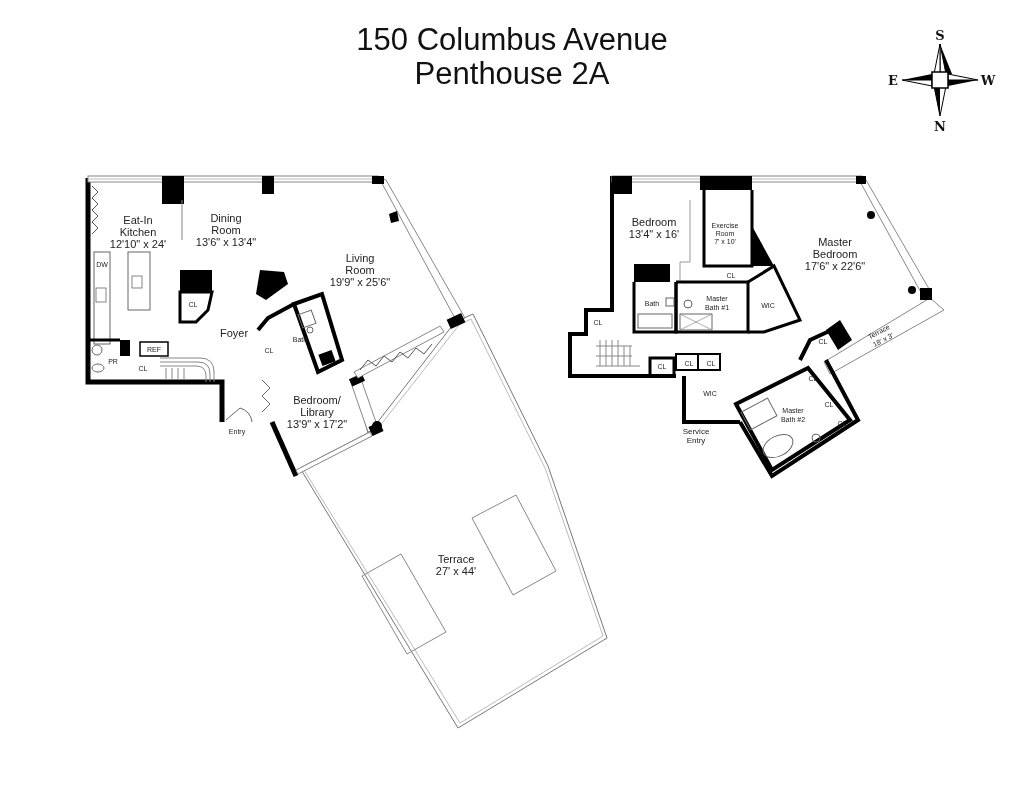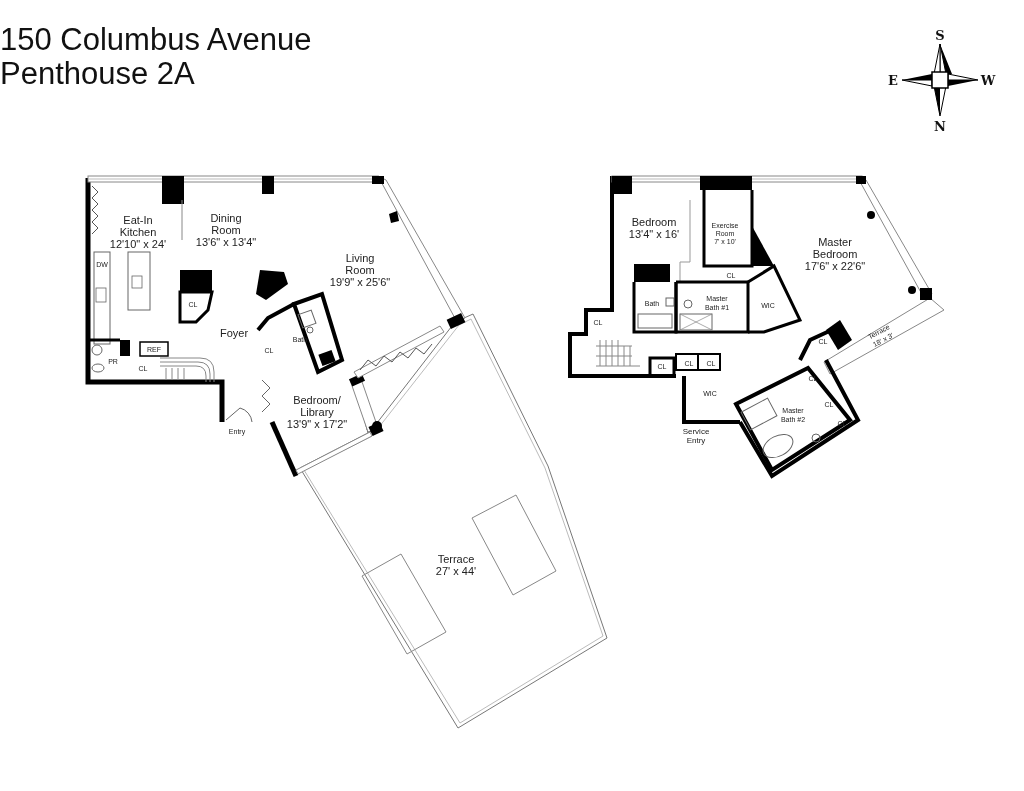--- a/index.html
+++ b/index.html
@@ -1,17 +1,17 @@
 <!DOCTYPE html>
 <html><head>
 <meta charset="utf-8">
 <style>
   html, body { margin: 0; padding: 0; background: #ffffff; }
   body { width: 1024px; height: 791px; position: relative; overflow: hidden; font-family: "Liberation Sans", sans-serif; color: #111; }
-  .title { position: absolute; left: 0; width: 1024px; text-align: left; font-size: 31px; line-height: 36px; color: #111; }
+  .title { position: absolute; left: 0; width: 1024px; text-align: center; font-size: 31px; line-height: 36px; color: #111; }
   .title.l1 { top: 22px; }
   .title.l2 { top: 56px; }
   svg.plan { position: absolute; left: 0; top: 0; }
   .lbl { font-family: "Liberation Sans", sans-serif; fill: #222; text-anchor: middle; }
   .compass-letter { font-family: "DejaVu Serif", serif; font-weight: bold; font-size: 13px; fill: #111; text-anchor: middle; }
 </style>
 </head>
 <body>
 
 <div class="title l1">150 Columbus Avenue</div>

